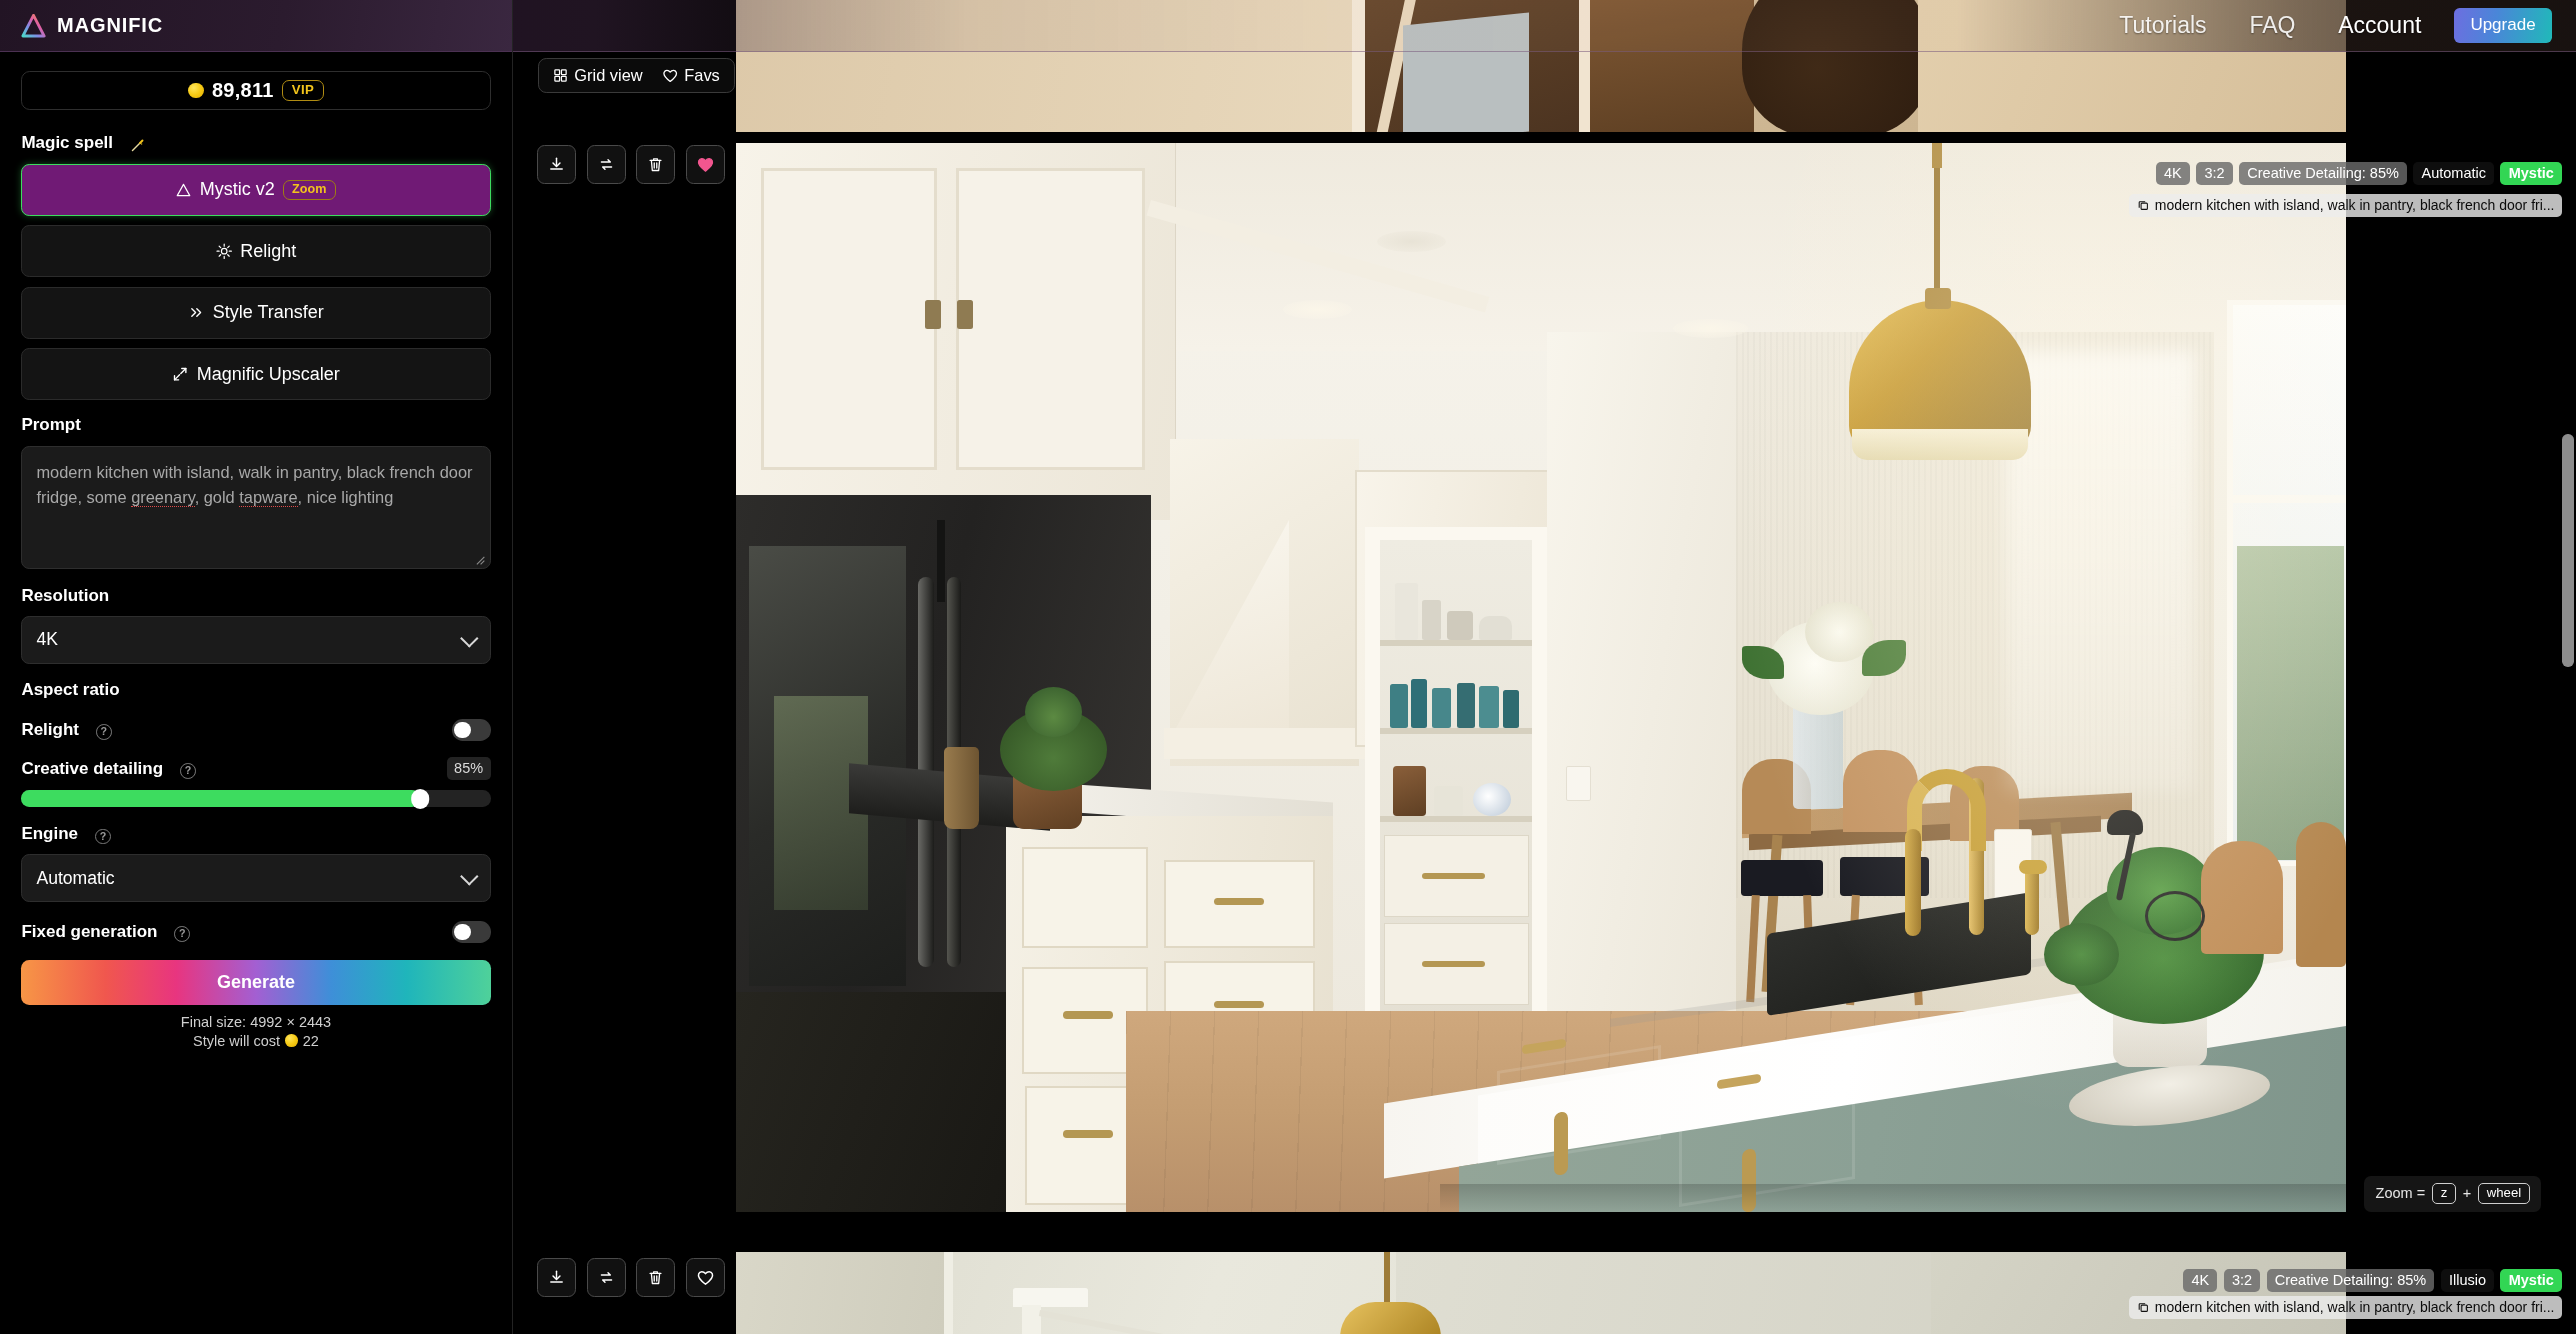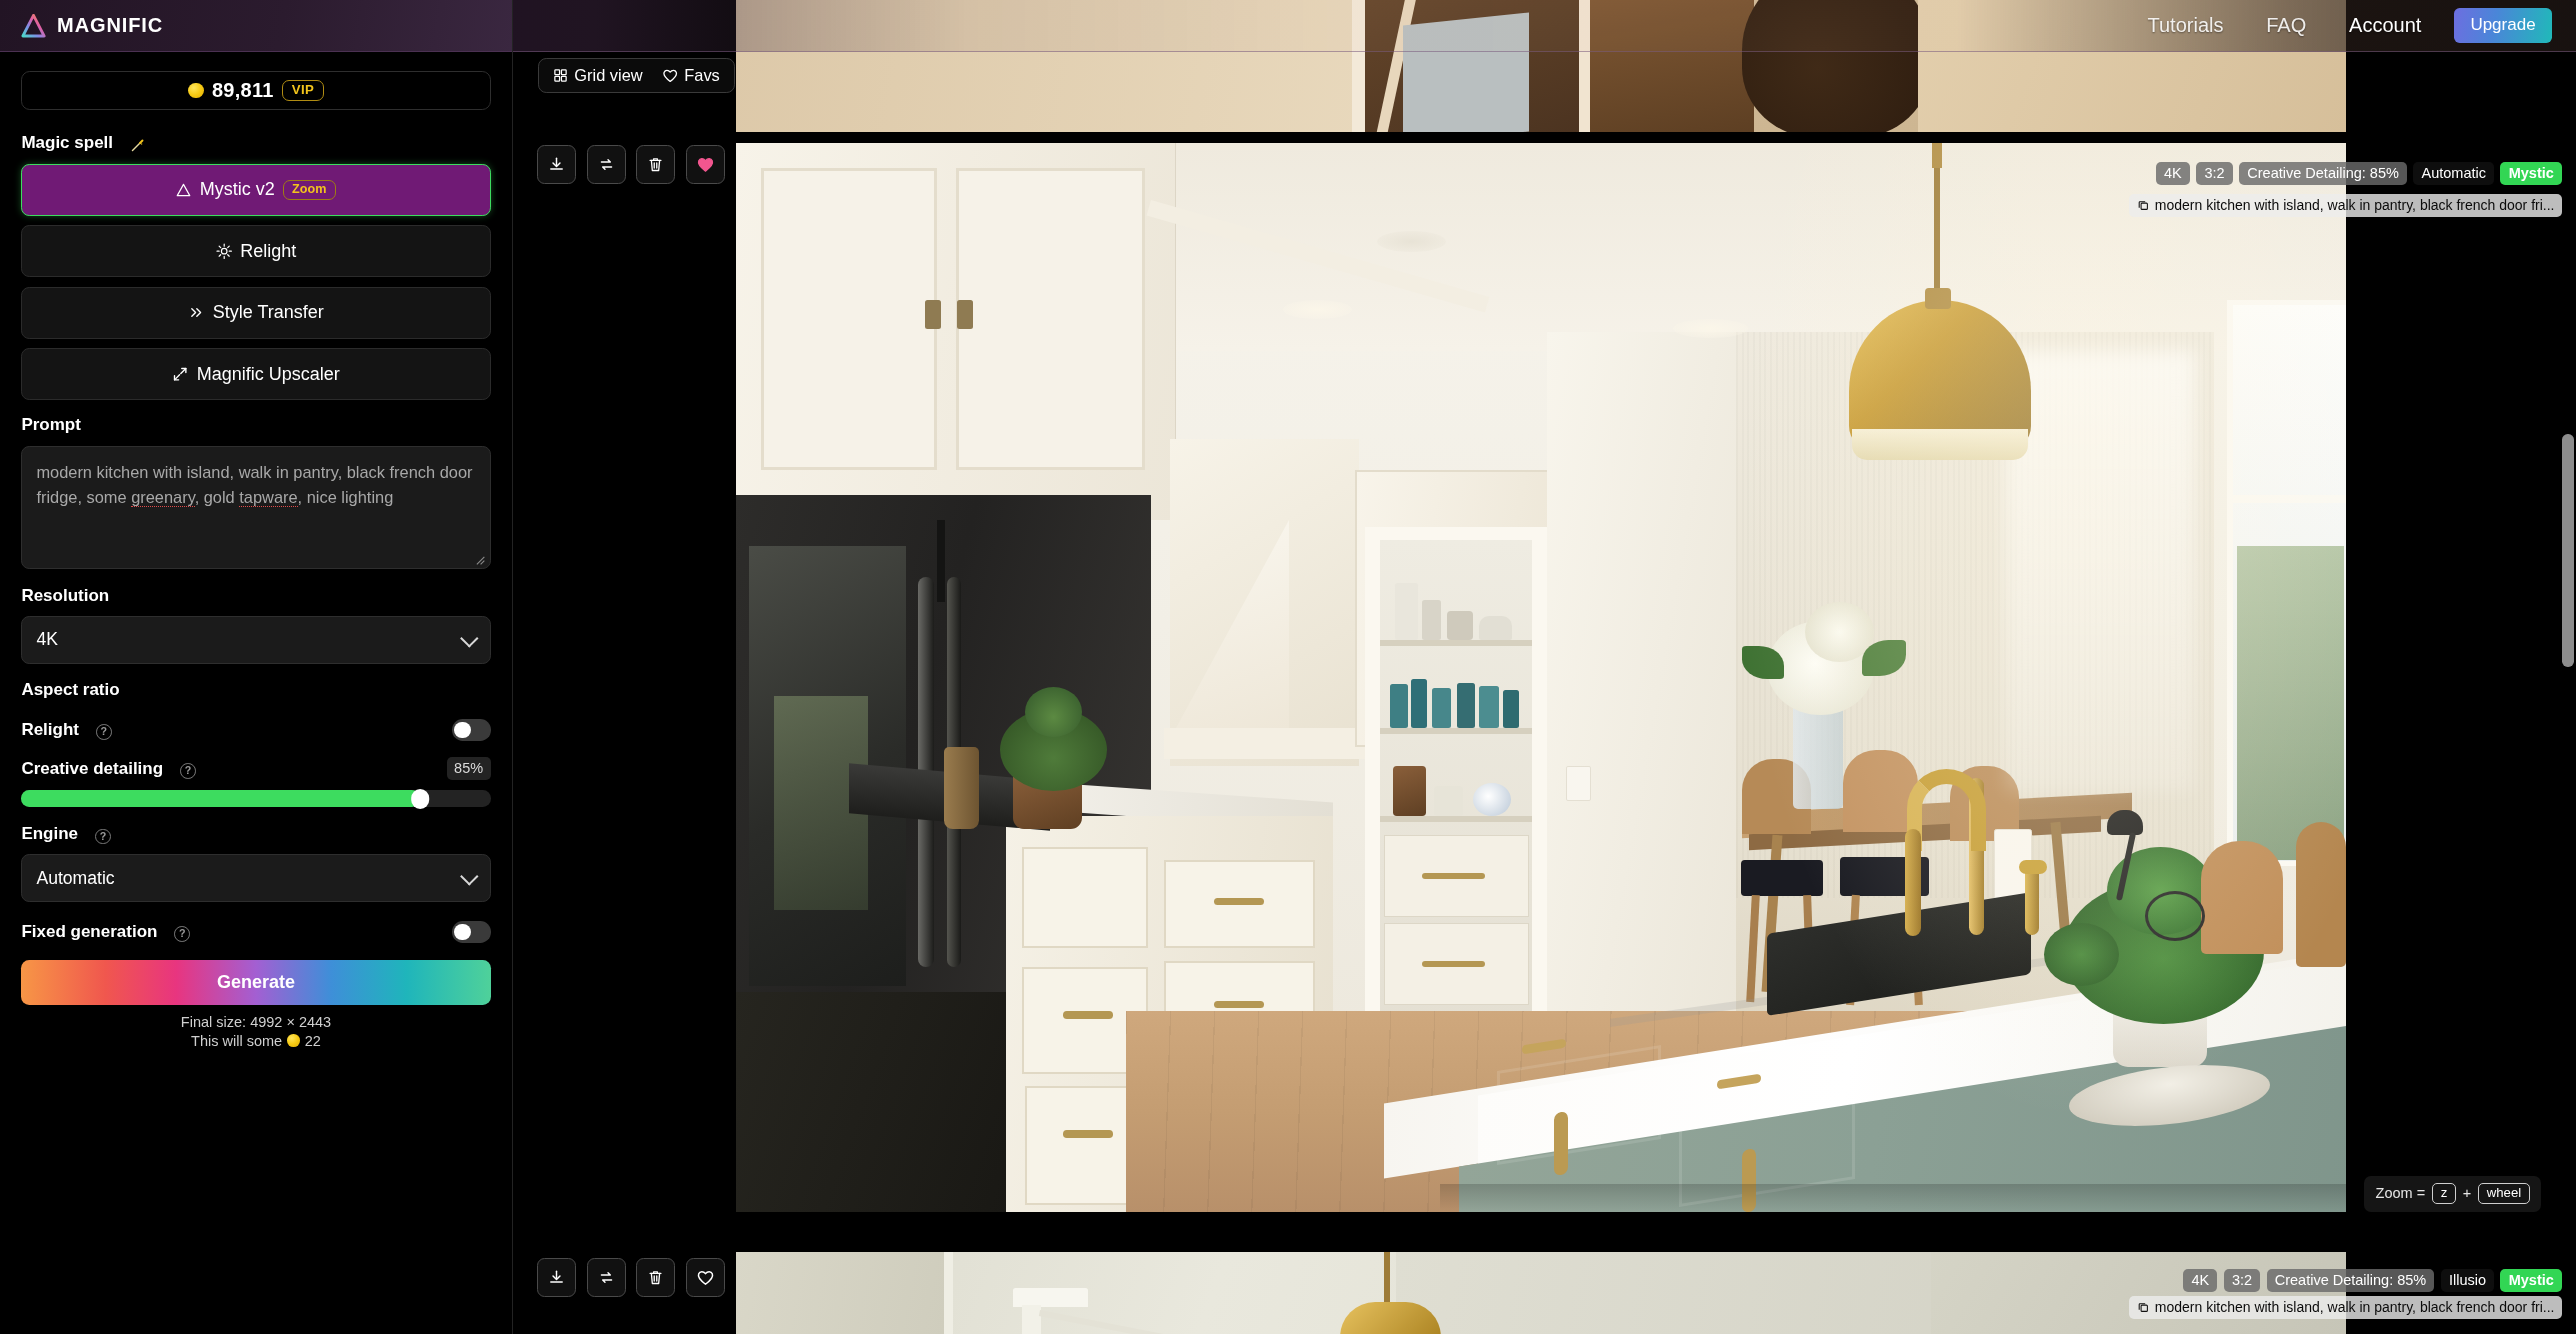--- a/index.html
+++ b/index.html
@@ -153,21 +153,21 @@
     z-index: 60;
     display: flex; align-items: center; justify-content: flex-end;
     padding-right: 24px; gap: 0;
     background: linear-gradient(90deg,
       rgba(34,20,36,.94) 0%, rgba(40,25,42,.80) 4%,
       rgba(60,40,60,.30) 11%, rgba(120,90,90,.12) 22%,
       rgba(200,160,140,.06) 40%, rgba(210,170,150,.05) 70%,
       rgba(50,36,30,.55) 86%, rgba(30,22,20,.80) 100%);
     border-bottom: 1.3px solid rgba(120,90,125,.55);
   }
-  .nav-link { color: #fff; font-size: 20px; padding: 0 21.4px; text-shadow: 0 0.6px 1.9px rgba(0,0,0,.5); }
+  .nav-link { color: #fff; font-size: 23px; padding: 0 21.4px; text-shadow: 0 0.6px 1.9px rgba(0,0,0,.5); }
   .nav-link.dim { opacity: .88; }
   #upgrade-btn {
     margin-left: 11.3px;
     background: linear-gradient(100deg, #6d6ee0 0%, #4a86d8 42%, #20b9b9 100%);
     color: #fff; font-size: 17px; font-weight: 400;
     border-radius: 5.7px; padding: 7px 16.4px 8.2px;
   }
 
   
   #canvas {
@@ -398,21 +398,21 @@
         <div class="knob"></div>
       </div>
   </div>
 
   <div class="side-pad" style="margin-top:17.6px;">
     <div id="generate-btn">Generate</div>
     <div class="sub-note">
       <span>Final size: 4992 × 2443</span>
     </div>
     <div class="sub-note" style="margin-top:2.5px;">
-      <span>This will some</span>
+      <span>Style will cost</span>
       <span class="coin-sm"></span>
       <span>22</span>
     </div>
   </div>
 </div>
 
 <div id="canvas">
 
   <div id="img-prev">
     <div class="inner">

